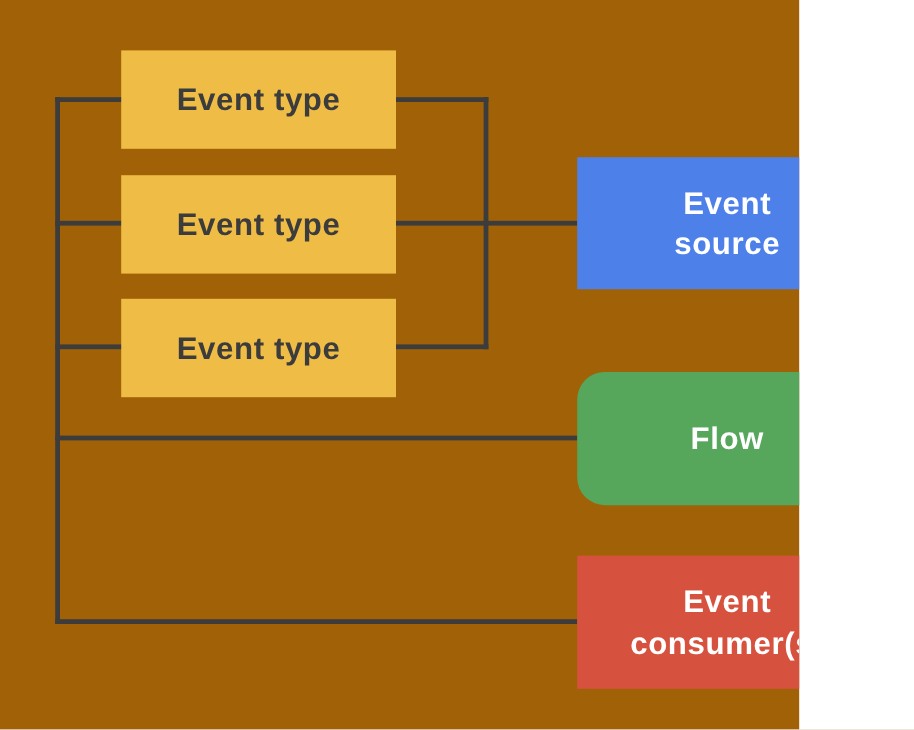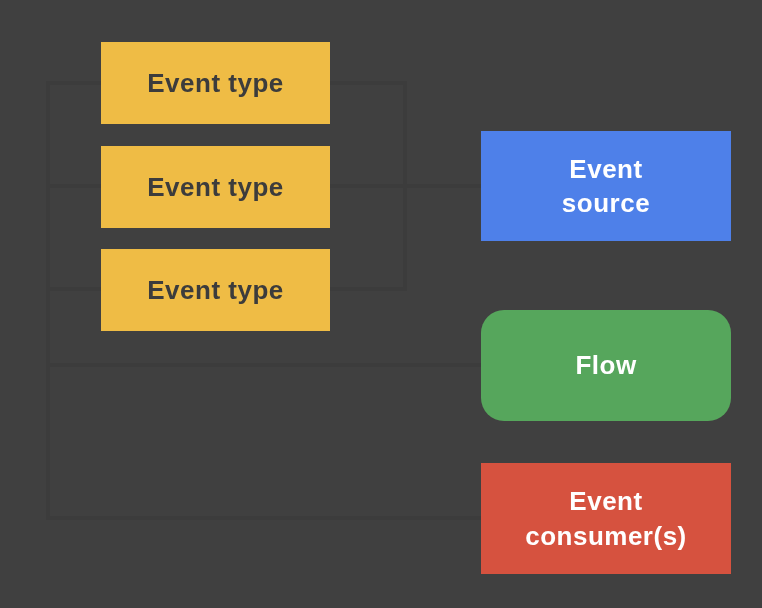--- a/index.html
+++ b/index.html
@@ -1,20 +1,20 @@
 <!DOCTYPE html>
 <html><head>
 <meta charset="utf-8">
 <style>
   html, body { margin: 0; padding: 0; background: #ffffff; }
   .stage {
     position: relative;
-    width: 762px;
+    width: 666px;
     height: 608px;
-    background: #404040;
+    background: #a16207;
     overflow: hidden;
     font-family: "Liberation Sans", sans-serif;
   }
   .node {
     position: absolute;
     display: flex;
     align-items: center;
     justify-content: center;
     text-align: center;
     font-weight: bold;

